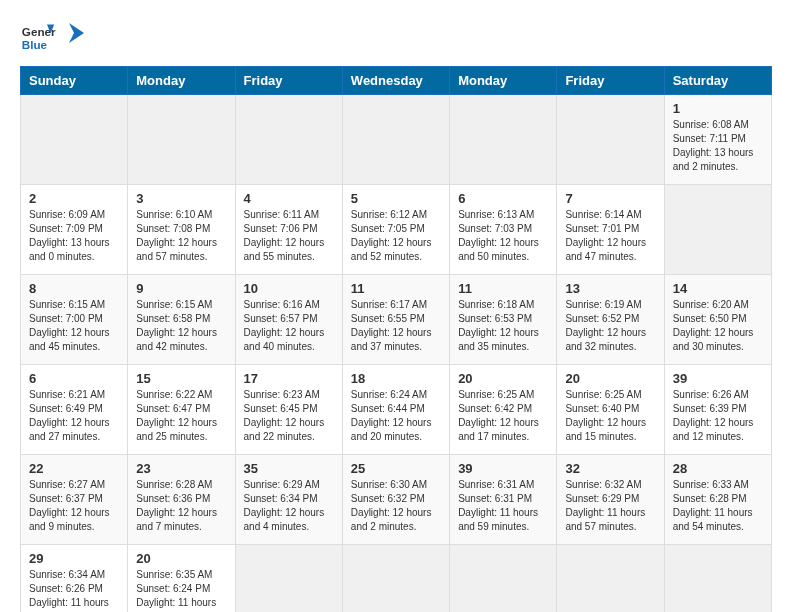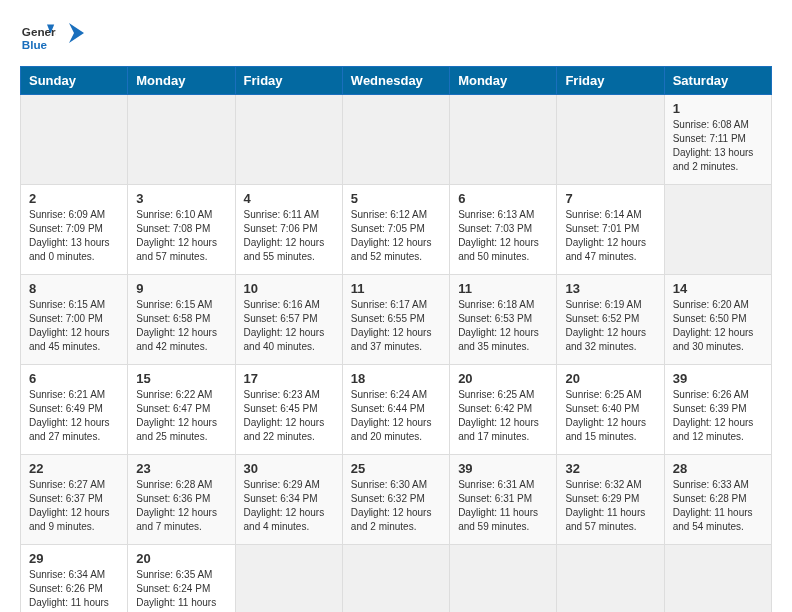--- a/index.html
+++ b/index.html
@@ -217,21 +217,21 @@
       <tr>
         <td>
           <span class="day-number">22</span>
           <div class="day-info">Sunrise: 6:27 AM<br>Sunset: 6:37 PM<br>Daylight: 12 hours and 9 minutes.</div>
         </td>
         <td>
           <span class="day-number">23</span>
           <div class="day-info">Sunrise: 6:28 AM<br>Sunset: 6:36 PM<br>Daylight: 12 hours and 7 minutes.</div>
         </td>
         <td>
-          <span class="day-number">30</span>
+          <span class="day-number">35</span>
           <div class="day-info">Sunrise: 6:29 AM<br>Sunset: 6:34 PM<br>Daylight: 12 hours and 4 minutes.</div>
         </td>
         <td>
           <span class="day-number">25</span>
           <div class="day-info">Sunrise: 6:30 AM<br>Sunset: 6:32 PM<br>Daylight: 12 hours and 2 minutes.</div>
         </td>
         <td>
           <span class="day-number">39</span>
           <div class="day-info">Sunrise: 6:31 AM<br>Sunset: 6:31 PM<br>Daylight: 11 hours and 59 minutes.</div>
         </td>

